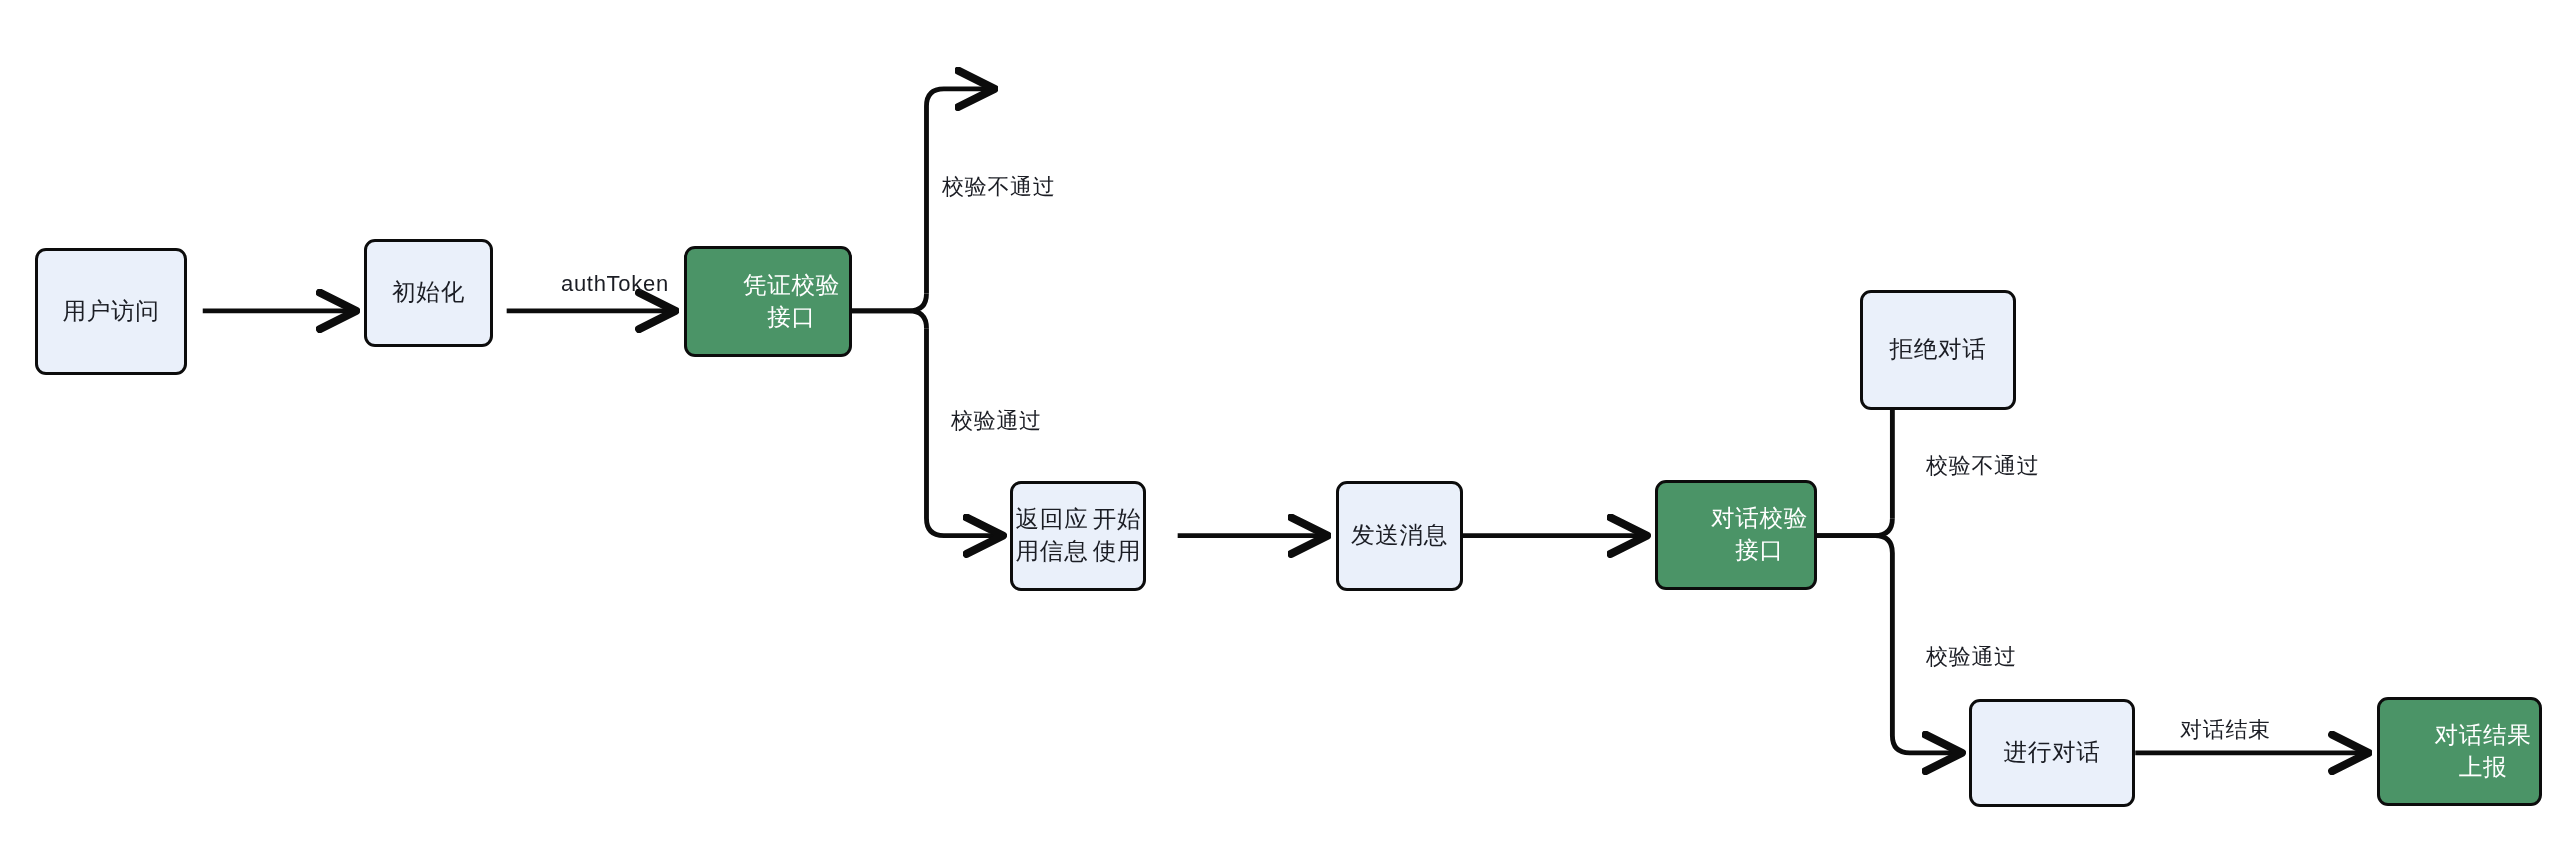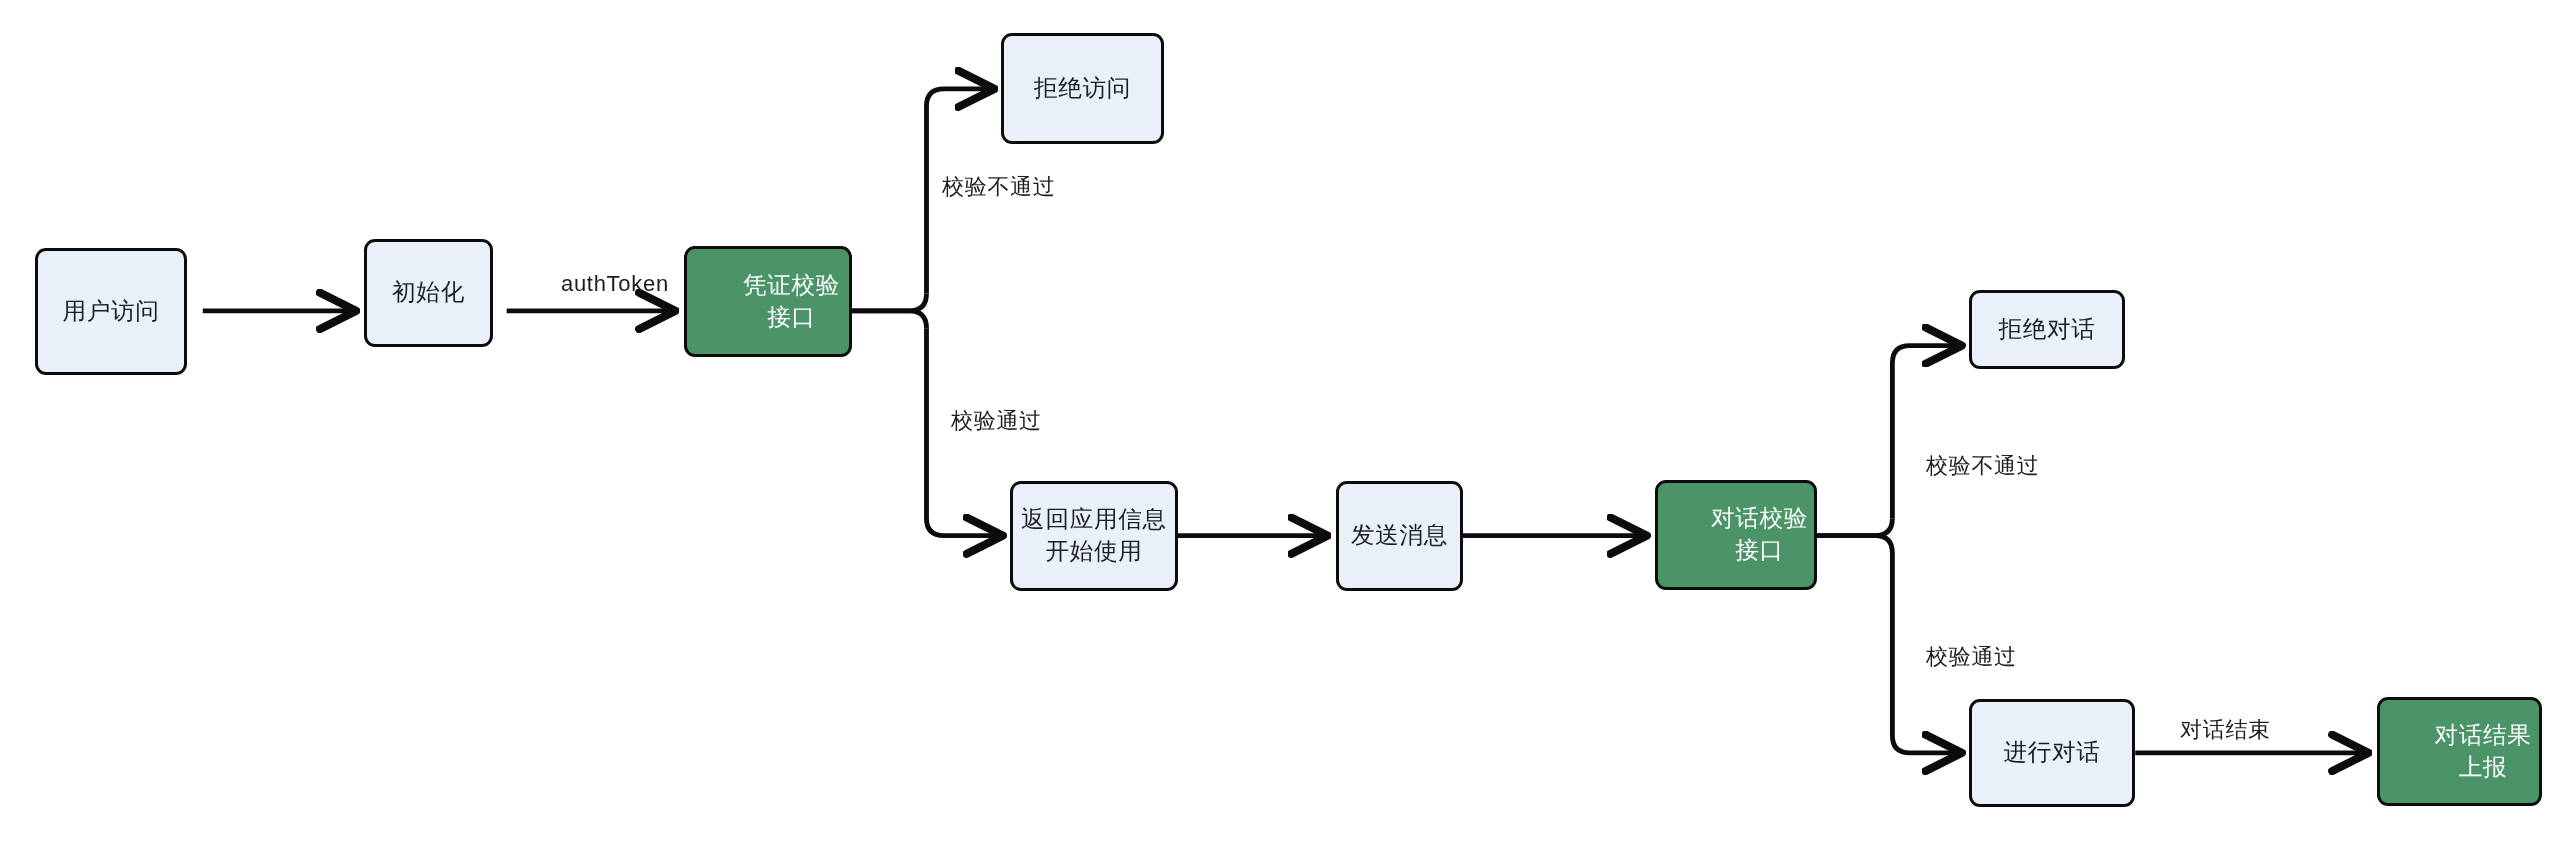--- a/index.html
+++ b/index.html
@@ -99,38 +99,35 @@
   </div>
 
   <div class="node blue" style="left:364px; top:239px; width:129px; height:108px;">
     <span>初始化</span>
   </div>
 
   <div class="node green" style="left:684px; top:246px; width:168px; height:111px;">
     <span>凭证校验接口</span>
   </div>
 
-  <div class="node blue" style="left:1001px; top:33px; width:163px; height:111px;">
-    <span>拒绝访问</span>
-  </div>
 
-  <div class="node blue" style="left:1010px; top:481px; width:168px; height:110px; flex-direction:column;">
+  <div class="node blue" style="left:1010px; top:481px; width:136px; height:110px; flex-direction:row;">
     <span>返回应用信息</span>
     <span>开始使用</span>
   </div>
 
   <div class="node blue" style="left:1336px; top:481px; width:127px; height:110px;">
     <span>发送消息</span>
   </div>
 
   <div class="node green" style="left:1655px; top:480px; width:162px; height:110px;">
     <span>对话校验接口</span>
   </div>
 
-  <div class="node blue" style="left:1969px; top:290px; width:156px; height:79px;">
+  <div class="node blue" style="left:1860px; top:290px; width:156px; height:120px;">
     <span>拒绝对话</span>
   </div>
 
   <div class="node green" style="left:2377px; top:697px; width:165px; height:109px;">
     <span>对话结果上报</span>
   </div>
 
   <div class="node blue" style="left:1969px; top:699px; width:166px; height:108px;">
     <span>进行对话</span>
   </div>

